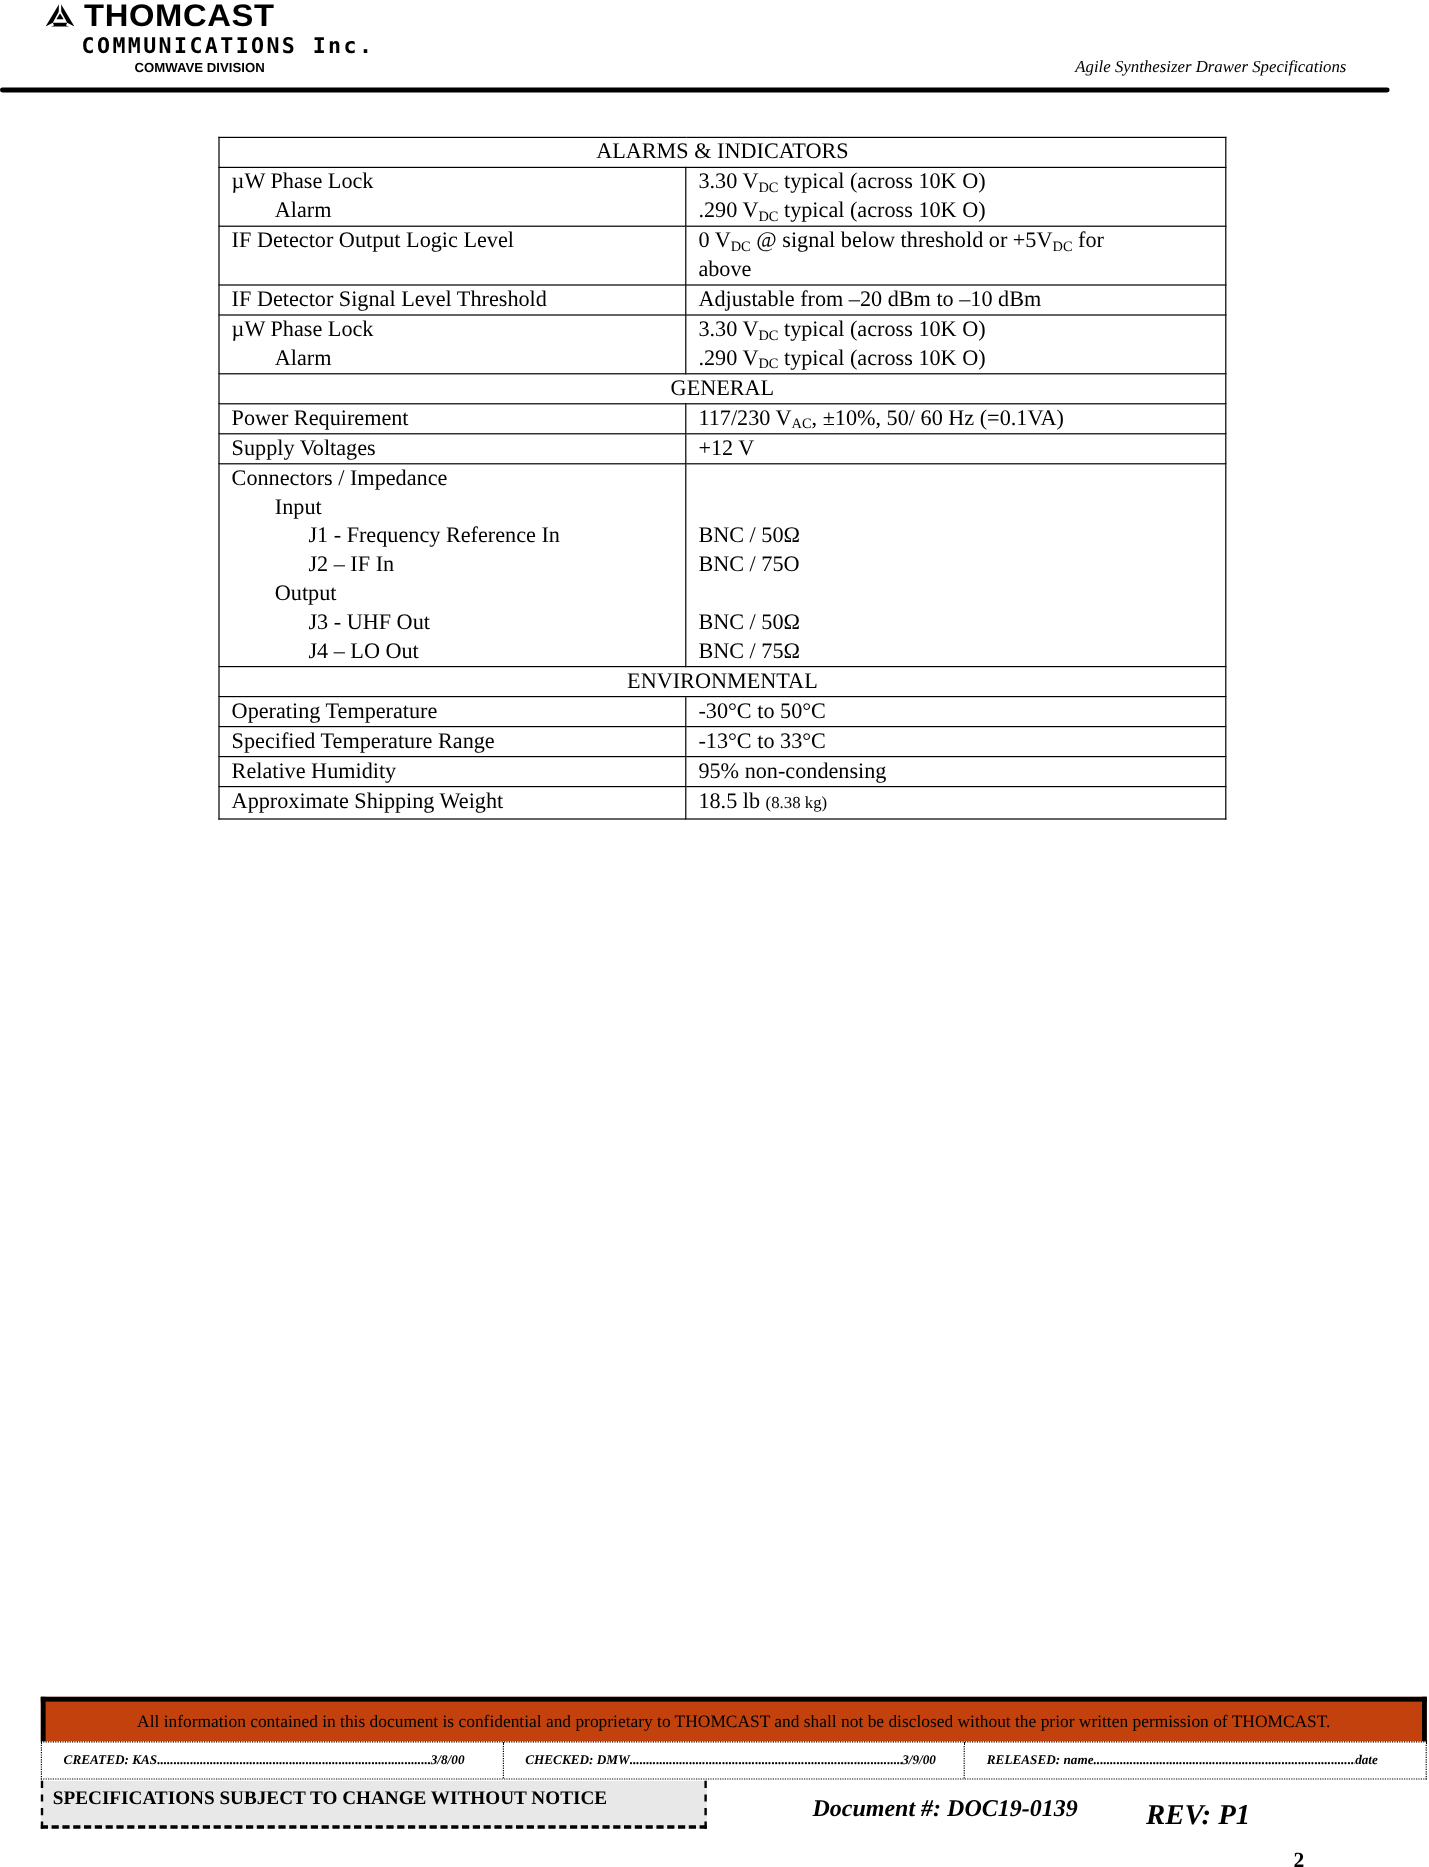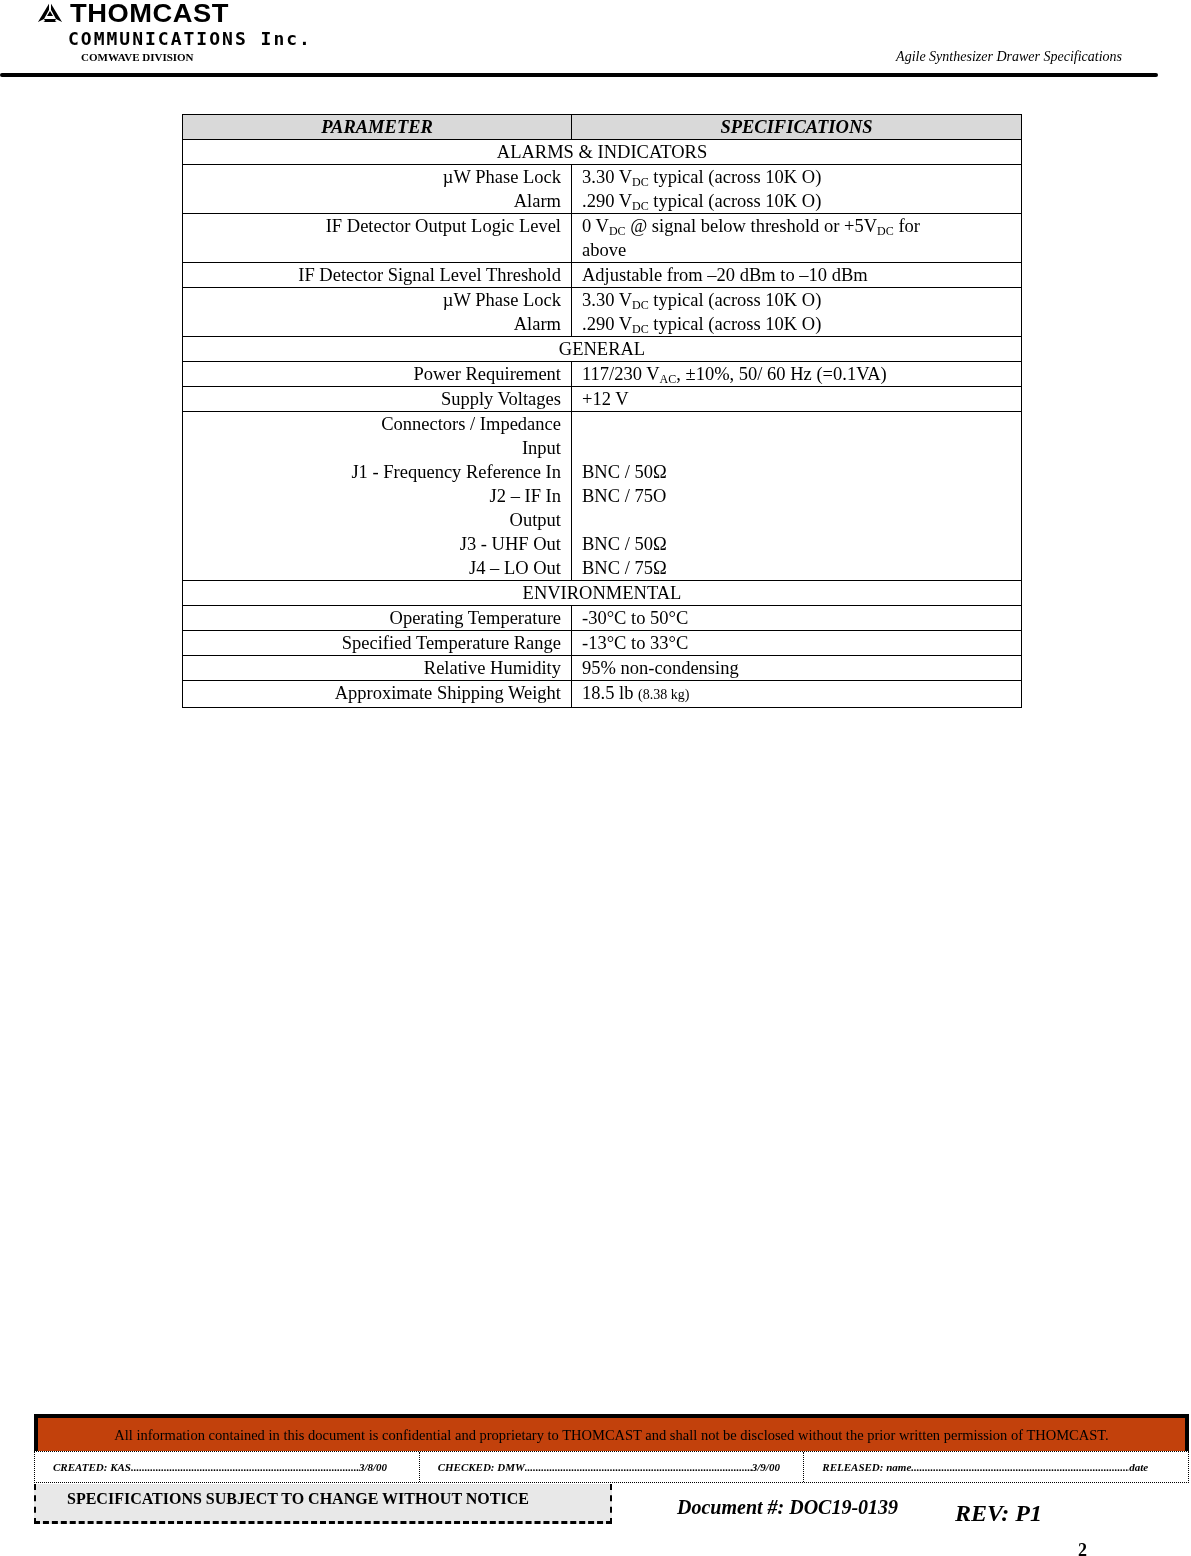--- a/index.html
+++ b/index.html
@@ -7,53 +7,53 @@
          font-family: "Liberation Serif", "DejaVu Serif", serif; color: #000; }
 
   
   .logo { position: absolute; left: 38px; top: 0; }
   .logo-top { display: flex; align-items: center; height: 26px; }
   .logo-mark { width: 24px; height: 22px; margin-right: 8px; }
   .logo-name { font-family: "Liberation Sans", "DejaVu Sans", sans-serif; font-weight: 900;
                font-size: 26px; letter-spacing: 0.5px; line-height: 26px; transform: scaleX(1.05); transform-origin: left; }
   .logo-sub { font-family: "DejaVu Sans Mono", "Liberation Mono", monospace; font-weight: bold;
               font-size: 18px; letter-spacing: 2px; margin-left: 30px; line-height: 22px; margin-top: 2px; }
-  .logo-div { font-family: Liberation Serif, serif; font-weight: bold; font-size: 11px;
-              margin-left: 43px; line-height: 14px; }
+  .logo-div { font-family: Liberation Sans, sans-serif; font-weight: bold; font-size: 11px;
+              margin-left: 74px; line-height: 14px; }
   .doc-title { position: absolute; right: 69px; top: 31px; font-style: italic; font-weight: normal;
                font-size: 14px; margin-top: 18px; }
   .header-rule { position: absolute; left: 0; top: 73px; width: 1158px; height: 4px; background: #000; border-radius: 2px; }
 
   
   table.spec { position: absolute; left: 182px; top: 114px; width: 840px; border-collapse: collapse;
                font-size: 18.5px; line-height: 24px; }
   table.spec td, table.spec th { border: 1.5px solid #000; padding: 0 10px; vertical-align: top; }
   table.spec th { background: #d9d9d9; font-style: italic; font-weight: bold; text-align: center; height: 24px; }
   table.spec td.section { text-align: center; font-weight: normal; }
-  td.param { width: 368px; text-align: right; }
+  td.param { width: 368px; }
   .ind1 { padding-left: 36px; display: block; }
   .ind2 { padding-left: 64px; display: block; }
   .line { display: block; }
   .blank { display: block; height: 24px; }
   sub { font-size: 12px; vertical-align: -3px; line-height: 0; }
   .small { font-size: 14px; }
   .small-line { display: block; font-size: 14px; line-height: 18px; }
 
   
   .footer { position: absolute; left: 34px; top: 1414px; width: 1155px; }
   .conf { background: #c2410c; border-top: 4px solid #000; border-left: 4px solid #000; border-right: 4px solid #000;
           height: 33px; font-size: 14.5px; text-align: center; line-height: 34px; }
   .signoff { display: flex; border: 1px dotted #000; height: 30px; font-size: 11px; font-style: italic;
              font-weight: bold; line-height: 30px; }
   .signoff > div { flex: 1; padding: 0 18px; border-right: 1px dotted #000; white-space: nowrap; overflow: hidden; }
   .signoff > div:last-child { border-right: none; }
   .signoff .dots { display: inline-block; overflow: hidden; vertical-align: bottom; }
   .notice { position: absolute; left: 0; top: 70px; width: 543px; height: 37px; background: #e8e8e8;
             border-left: 2px dashed #000; border-right: 2px dashed #000; border-bottom: 3px dashed #000;
-            font-weight: bold; font-size: 16px; padding-left: 31px; line-height: 30px; }
+            font-weight: bold; font-size: 16px; padding-left: 8px; line-height: 30px; }
   .docnum { position: absolute; left: 643px; top: 82px; font-style: italic; font-weight: bold; font-size: 20px; }
   .rev { position: absolute; left: 921px; top: 86px; font-style: italic; font-weight: bold; font-size: 24px; }
   .page-num { position: absolute; left: 1078px; top: 1540px; font-weight: bold; font-size: 18px; }
 </style>
 </head>
 <body>
 
 <div class="logo">
   <div class="logo-top">
     <svg class="logo-mark" viewBox="0 0 24 22">
@@ -67,24 +67,20 @@
     <span class="logo-name">THOMCAST</span>
   </div>
   <div class="logo-sub">COMMUNICATIONS Inc.</div>
   <div class="logo-div">COMWAVE DIVISION</div>
 </div>
 <div class="doc-title">Agile Synthesizer Drawer Specifications</div>
 <div class="header-rule"></div>
 
 <table class="spec">
   <tbody>
-      <tr>
-    <th>PARAMETER</th>
-    <th>SPECIFICATIONS</th>
-  </tr>
 
   <tr>
         <td colspan="2" class="section">ALARMS &amp; INDICATORS</td>
       </tr>
   <tr>
     <td class="param">
       <span class="line">µW Phase Lock</span>
       <span class="ind1">Alarm</span>
     </td>
     <td>

